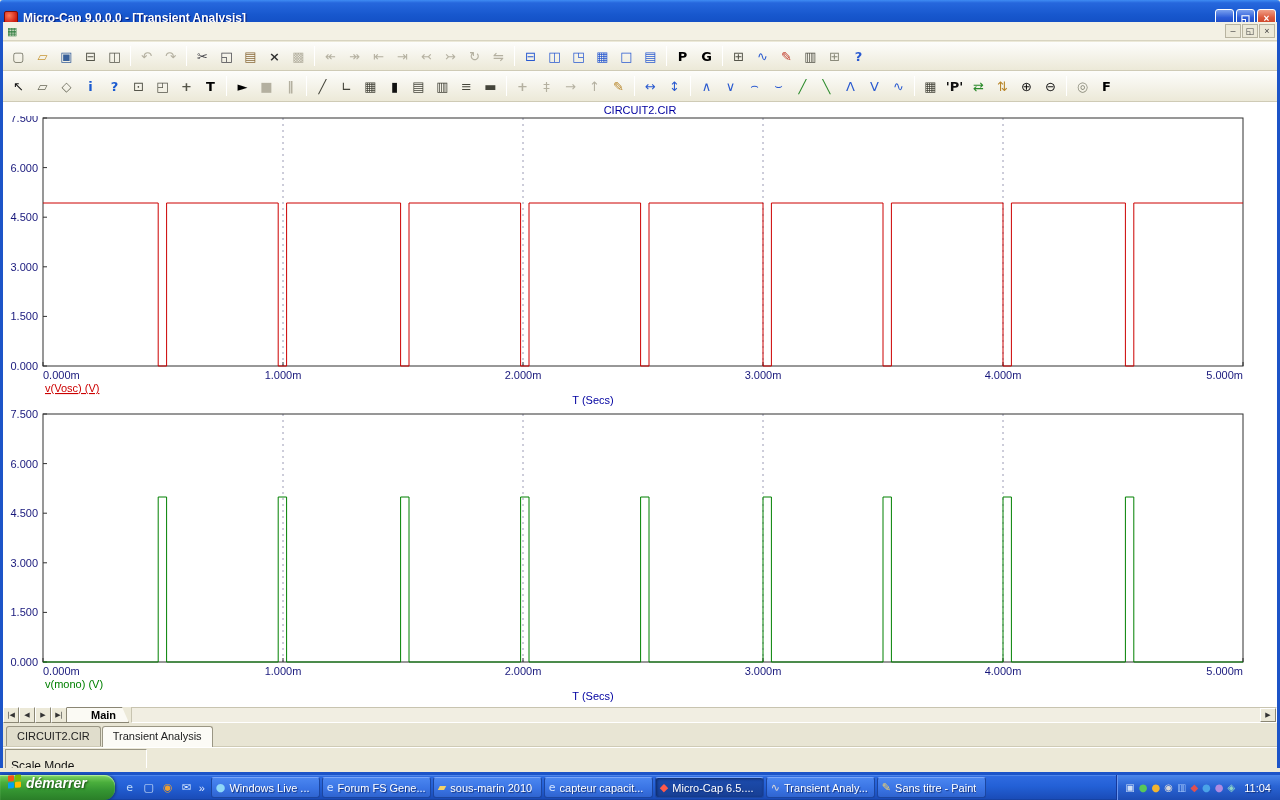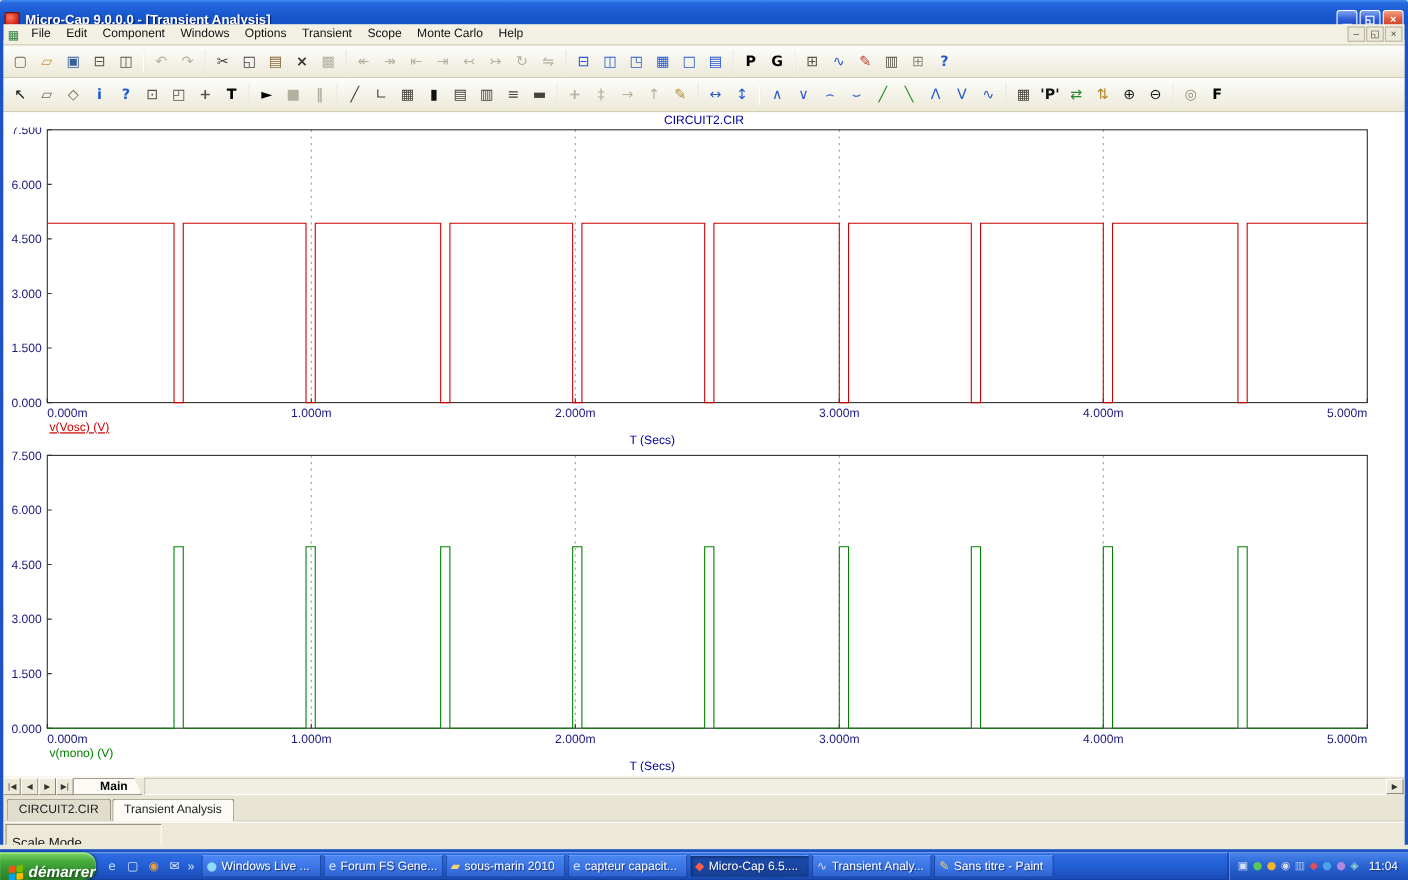--- a/index.html
+++ b/index.html
@@ -79,21 +79,21 @@
   
   .frame{position:absolute;background:#1c54c8;}
   .frame.l{left:0;top:22px;width:3px;height:753px;}
   .frame.r{right:0;top:22px;width:3px;height:753px;}
   .frame.b{left:0;top:768px;width:1280px;height:7px;background:#ece9d8;border-bottom:3px solid #1c54c8;}
 
   
   .taskbar{position:absolute;top:775px;left:0;width:1280px;height:25px;
     background:linear-gradient(to bottom,#5a93f0 0%,#2e6ae0 6%,#2360d6 45%,#1a4cb8 95%,#143c96 100%);
     display:flex;align-items:center;z-index:5;}
-  .start-btn{height:25px;flex:none;display:flex;align-items:flex-end;gap:5px;padding:0 0 0 8px;
+  .start-btn{height:25px;flex:none;display:flex;align-items:flex-start;gap:5px;padding:0 28px 0 8px;
     background:linear-gradient(to bottom,#7ed464 0%,#4aae3c 30%,#359632 60%,#2a7e28 100%);
     border-radius:0 11px 11px 0;box-shadow:inset 0 1px 1px #b8f0a0,1px 0 3px rgba(0,0,0,.45);}
   .start-label{color:#fff;font-weight:bold;font-style:italic;font-size:14px;text-shadow:1px 1px 2px #1a4a14;}
   .flag{display:grid;grid-template-columns:6px 6px;grid-template-rows:6px 6px;gap:1px;transform:skewY(-6deg);}
   .flag span{border-radius:1px;}
   .quick{display:flex;align-items:center;gap:3px;padding:0 3px 0 7px;}
   .ql-icon{width:16px;height:16px;display:flex;align-items:center;justify-content:center;font-size:11px;
     font-family:"DejaVu Sans",sans-serif;}
   .ql-overflow{color:#dfe9ff;font-size:11px;padding:0 4px 0 1px;}
   .tasks{display:flex;align-items:center;gap:2px;flex:1;overflow:hidden;padding:0 2px;}
@@ -117,31 +117,20 @@
   <span class="title-text">Micro-Cap 9.0.0.0 - [Transient Analysis]</span>
   <span class="win-controls" id="win-controls">
       <span class="win-btn">▁</span>
       <span class="win-btn">◱</span>
       <span class="win-btn close">×</span>
     </span>
 </div>
 
 <div class="menubar">
   <span class="mdi-icon">▦</span>
-  <div class="menu-items" id="menu-items">
-      <div class="menu-item">File</div>
-      <div class="menu-item">Edit</div>
-      <div class="menu-item">Component</div>
-      <div class="menu-item">Windows</div>
-      <div class="menu-item">Options</div>
-      <div class="menu-item">Transient</div>
-      <div class="menu-item">Scope</div>
-      <div class="menu-item">Monte Carlo</div>
-      <div class="menu-item">Help</div>
-    </div>
   <span class="mdi-controls" id="mdi-controls">
       <span class="mdi-btn">–</span>
       <span class="mdi-btn">◱</span>
       <span class="mdi-btn">×</span>
     </span>
 </div>
 
 <div class="toolbar tb1" id="toolbar-main">
     <div class="icon" style="color: rgb(106, 106, 90);">▢</div>
     <div class="icon" style="color: rgb(200, 152, 58);">▱</div>

